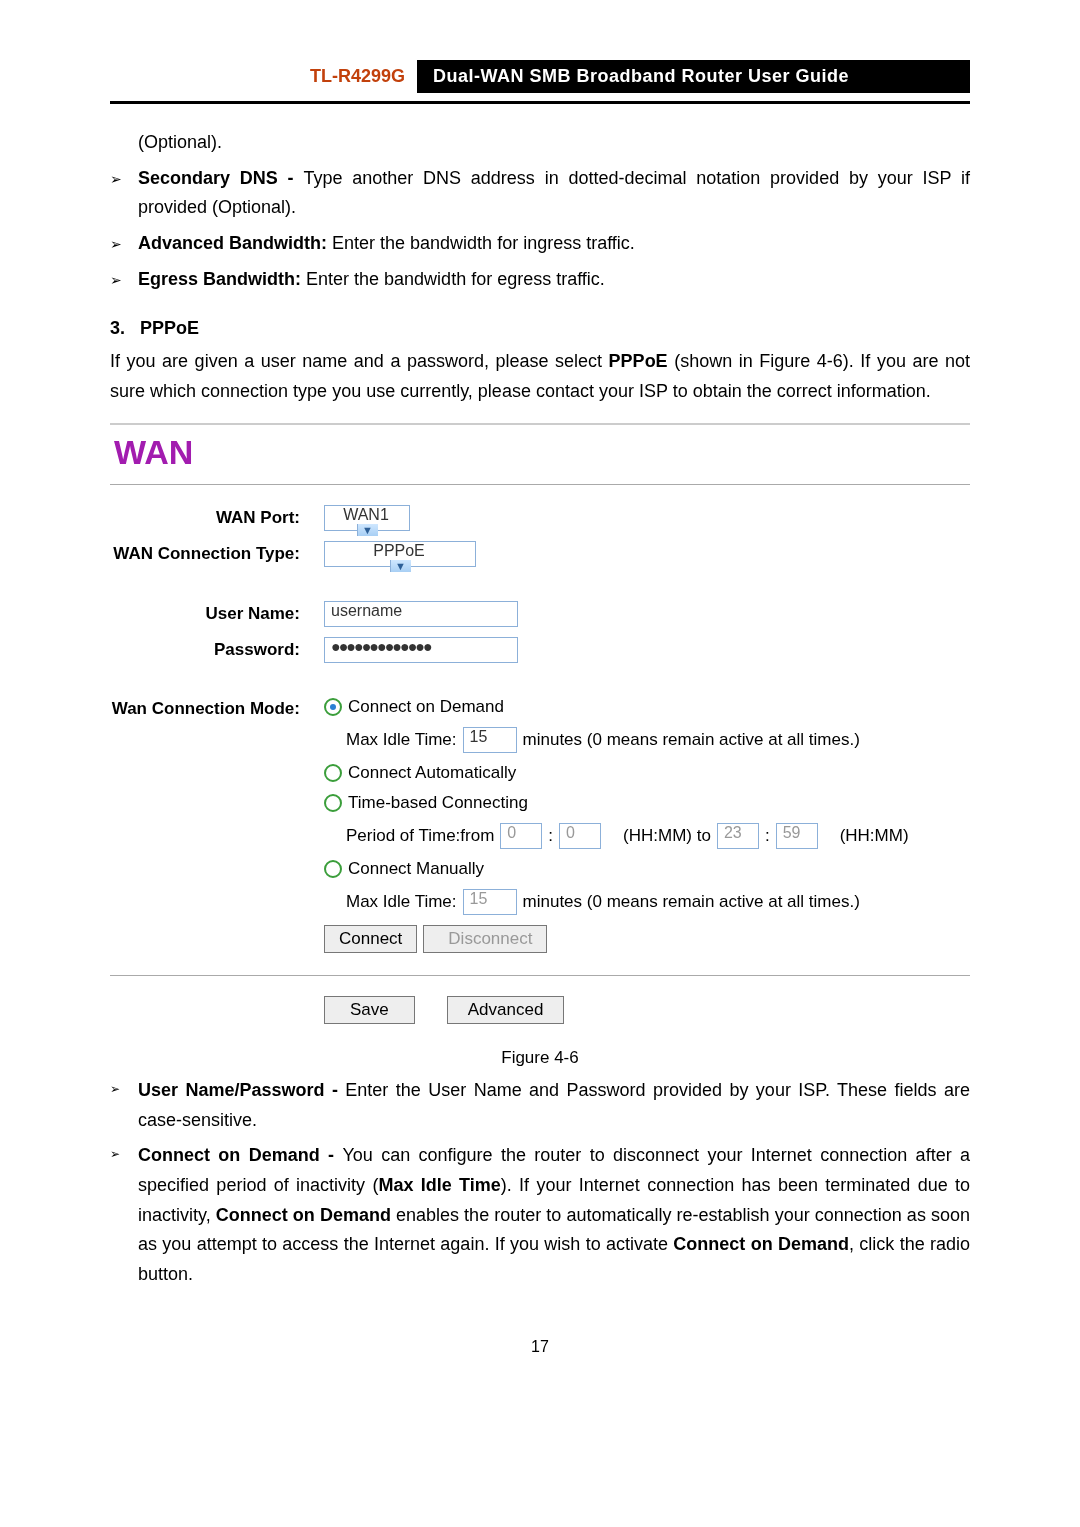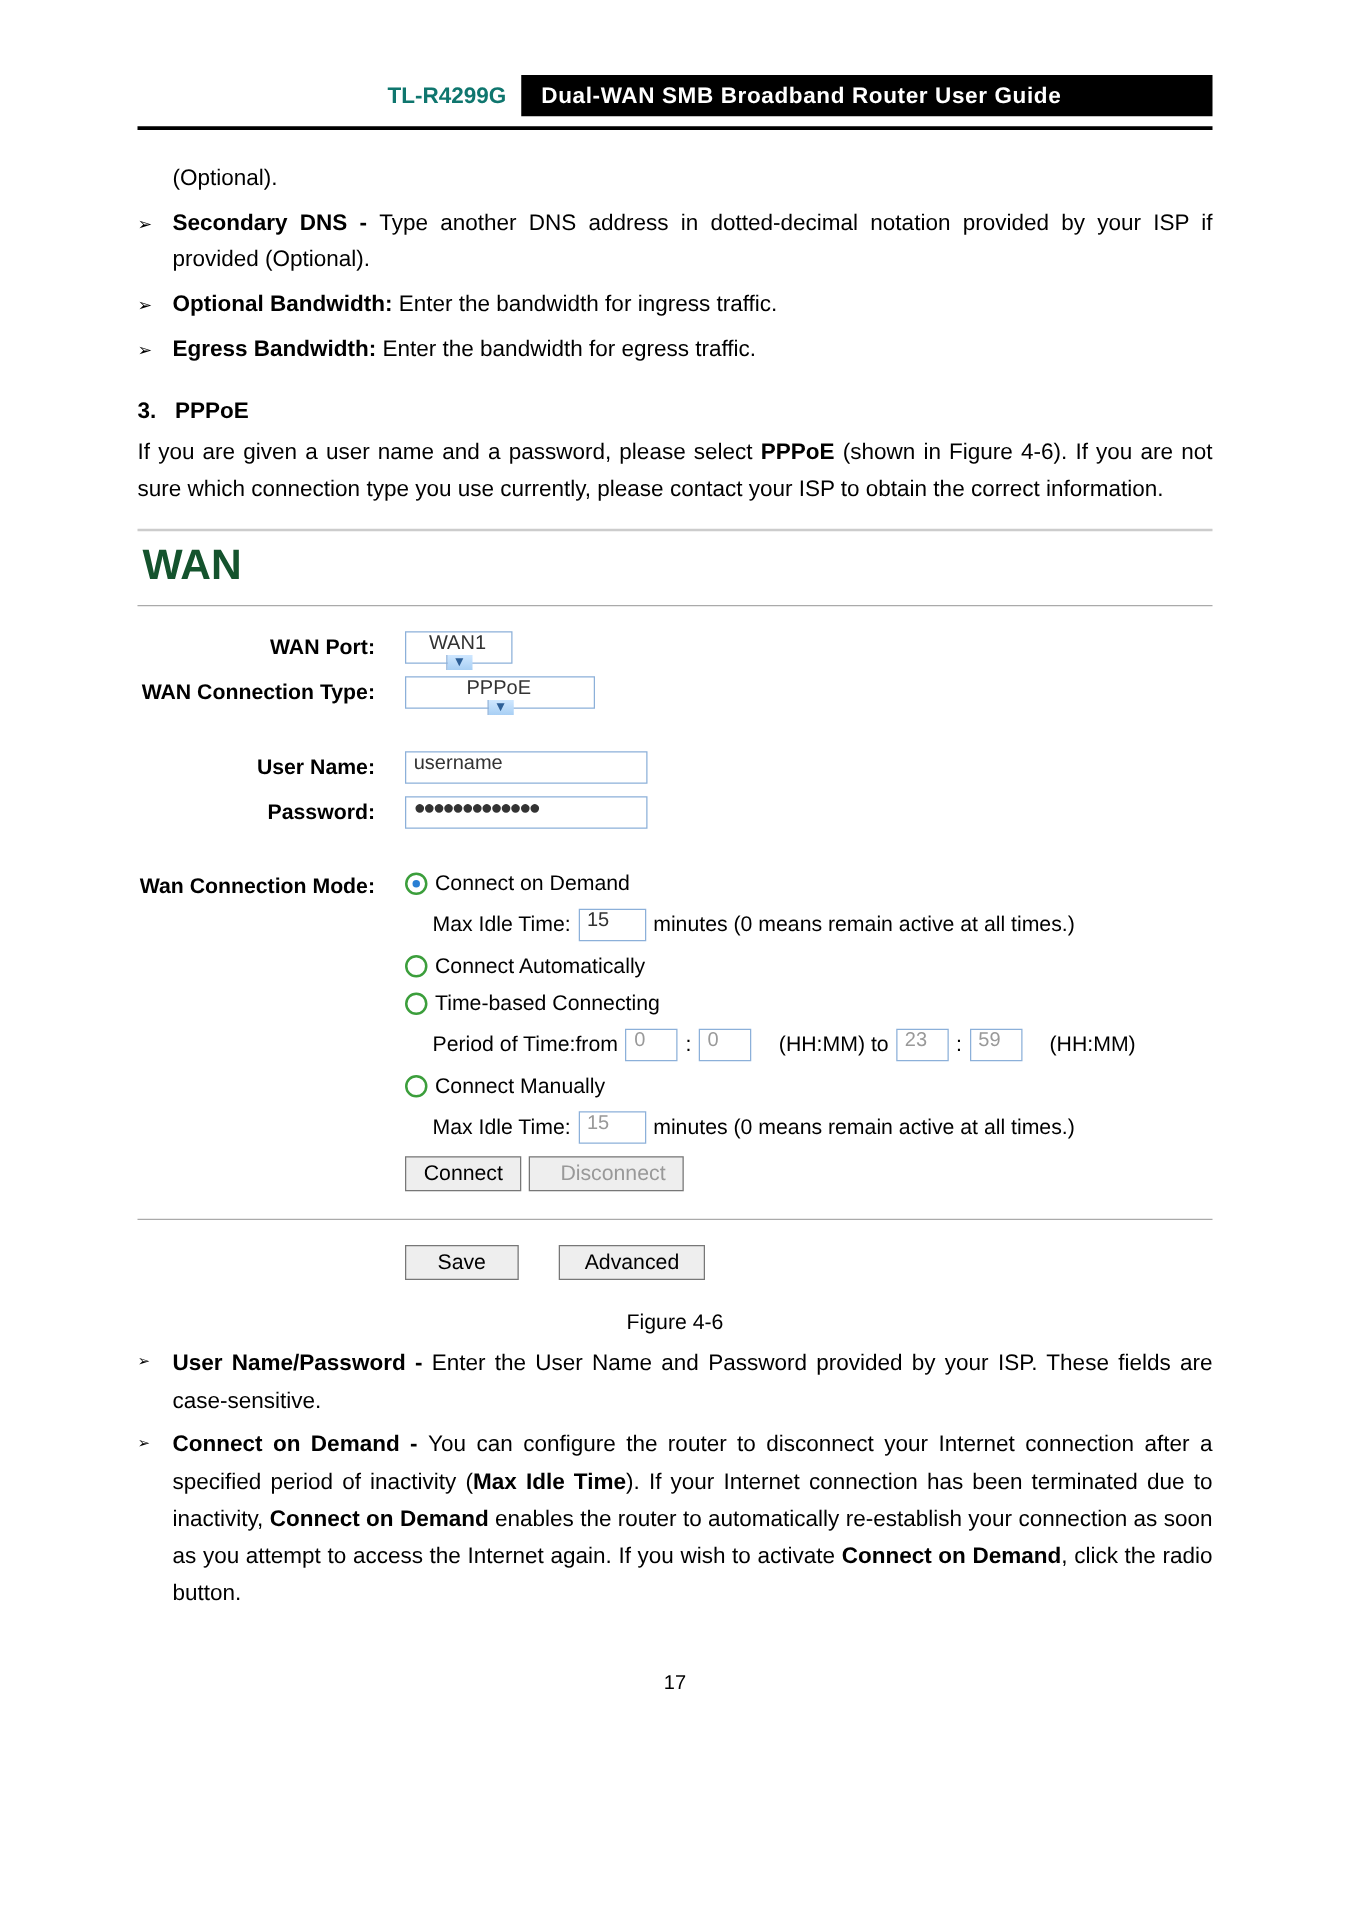--- a/index.html
+++ b/index.html
@@ -13,21 +13,21 @@
   .page {
     padding: 60px 110px 60px 110px;
     position: relative;
     box-sizing: border-box;
   }
   .header-bar {
     display: flex;
     margin-bottom: 8px;
   }
   .header-left {
-    color: #0f766e;
+    color: #c2410c;
     font-weight: bold;
     font-size: 18px;
     padding: 6px 12px 6px 0;
     flex: 0 0 auto;
     margin-left: 200px;
   }
   .header-right {
     background: #000;
     color: #fff;
     font-weight: bold;
@@ -69,21 +69,21 @@
   }
   .wan-panel {
     border-top: 2px solid #ccc;
     margin-top: 16px;
     background: #fff;
     padding: 0;
   }
   .wan-title {
     font-size: 34px;
     font-weight: bold;
-    color: #14532d;
+    color: #a21caf;
     padding: 8px 0 12px 4px;
     font-family: Arial, sans-serif;
   }
   .wan-hr {
     border-top: 1px solid #aaa;
     margin: 0 0 20px 0;
   }
   .form-row {
     display: flex;
     align-items: center;
@@ -199,21 +199,21 @@
   <div class="bullet-row body-text">
     <div class="bullet-glyph">➢</div>
     <div class="bullet-content">
       <span class="b">Secondary DNS - </span><span>Type another DNS address in dotted-decimal notation provided by your ISP if provided (Optional).</span>
     </div>
   </div>
 
   <div class="bullet-row body-text">
     <div class="bullet-glyph">➢</div>
     <div class="bullet-content">
-      <span class="b">Optional Bandwidth: </span><span>Enter the bandwidth for ingress traffic.</span>
+      <span class="b">Advanced Bandwidth: </span><span>Enter the bandwidth for ingress traffic.</span>
     </div>
   </div>
 
   <div class="bullet-row body-text">
     <div class="bullet-glyph">➢</div>
     <div class="bullet-content">
       <span class="b">Egress Bandwidth: </span><span>Enter the bandwidth for egress traffic.</span>
     </div>
   </div>
 

